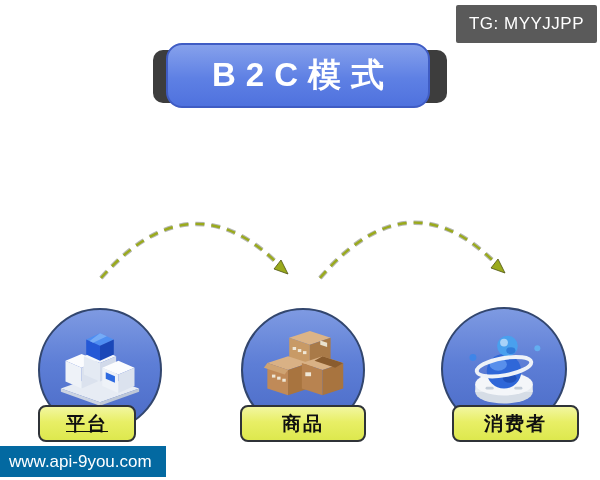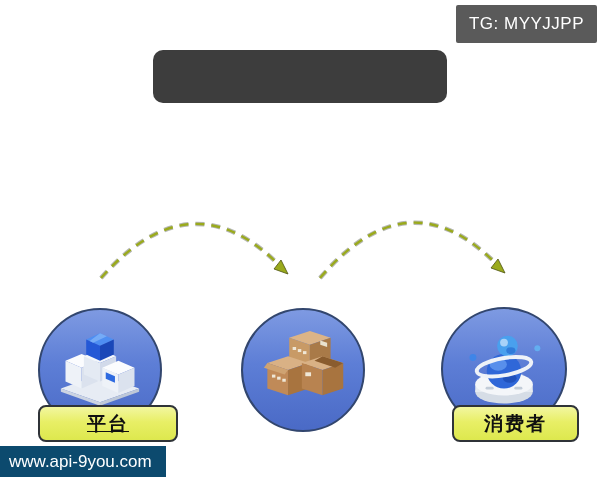--- a/index.html
+++ b/index.html
@@ -41,40 +41,43 @@
   .node-circle.c2{left:241px;top:308px;}
   .node-circle.c3{left:441px;top:307px;width:126px;}
   
   .node-label{
     position:absolute;height:37px;box-sizing:border-box;z-index:3;
     background:linear-gradient(180deg,#f2f6a0 0%,#e8ef66 45%,#dde84e 100%);
     border:2px solid #2f3338;border-radius:8px;
     display:flex;align-items:center;justify-content:center;
     font-size:19px;font-weight:700;color:#101010;letter-spacing:2px;
   }
-  .node-label.l1{left:38px;top:405px;width:140px;text-decoration:underline;}
+  .node-label.l1{left:38px;top:405px;width:98px;text-decoration:underline;}
   .node-label.l2{left:240px;top:405px;width:126px;}
   .node-label.l3{left:452px;top:405px;width:127px;}
   
   .watermark{
     position:absolute;left:0;top:446px;height:31px;
-    background:#0c4a6e;color:#ffffff;font-size:17px;
+    background:#0369a1;color:#ffffff;font-size:17px;
     display:flex;align-items:center;padding:0 14px 0 9px;z-index:6;
   }
 </style>
 </head>
 <body>
 
 <div class="stage">
 
   <div class="tg-badge">
     <span>TG: MYYJJPP</span>
   </div>
 
   <div class="title-shadow"></div>
+  <div class="title-box">
+    <span class="title-text">B2C模式</span>
+  </div>
 
   <svg class="arrows" width="600" height="480" viewBox="0 0 600 480">
 
     <g>
       <path d="M101,278 Q193,174 284,270" fill="none" stroke="#5c6052" stroke-width="4.5" stroke-dasharray="9 7" opacity="0.45"></path>
       <path d="M101,278 Q193,174 284,270" fill="none" stroke="#9aaa1c" stroke-width="2.4" stroke-dasharray="9 7"></path>
       <polygon points="288,274 274,269 281,260" fill="#9aaa1c" stroke="#4c5212" stroke-width="0.8"></polygon>
     </g>
 
     <g>
@@ -137,20 +140,23 @@
           <rect x="22" y="47.6" width="3" height="2.6"></rect>
       </g>
 
       <polygon points="57,28 75,34 57,40 39,34" fill="#d9b185"></polygon>
       <polygon points="39,34 57,40 57,62 39,56" fill="#b88350"></polygon>
       <polygon points="75,34 57,40 57,62 75,56" fill="#a8743f"></polygon>
       <polygon points="57,28 75,34 68,38 50,32" fill="#8a5c2e"></polygon>
       <rect x="42" y="42" width="5" height="3.4" fill="#efe7d6"></rect>
     </svg>
   </div>
+  <div class="node-label l2">
+    <span>商品</span>
+  </div>
 
   <div class="node-circle c3">
     <svg width="92" height="92" viewBox="0 0 80 80">
 
       <ellipse cx="40" cy="60" rx="25" ry="10" fill="#d6dde6"></ellipse>
       <rect x="15" y="53" width="50" height="7" fill="#e6ebf1"></rect>
       <ellipse cx="40" cy="53" rx="25" ry="10" fill="#f4f6f9"></ellipse>
       <rect x="24" y="55.5" width="7" height="2.4" rx="1.2" fill="#c2ccd8"></rect>
       <rect x="49" y="55.5" width="7" height="2.4" rx="1.2" fill="#c2ccd8"></rect>
 

